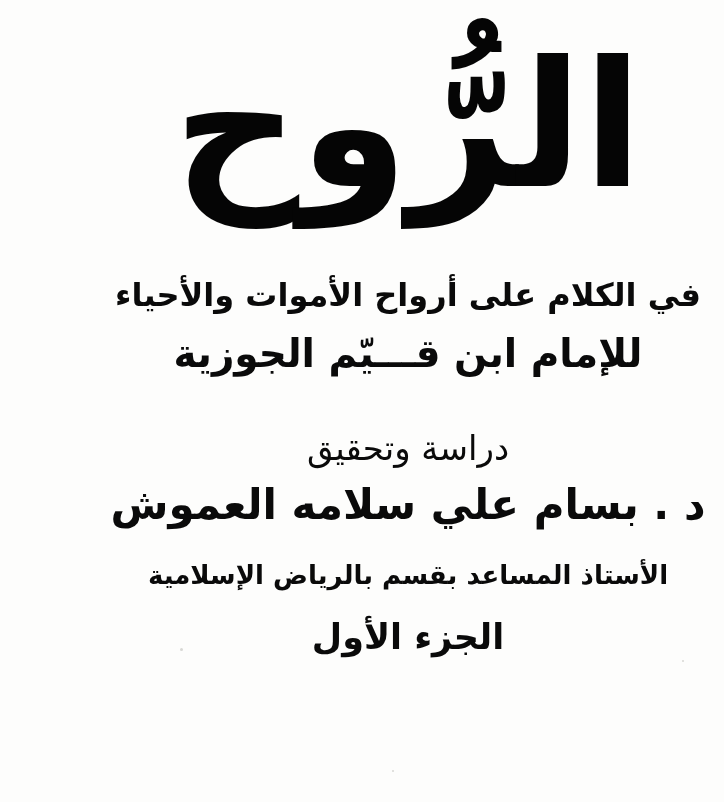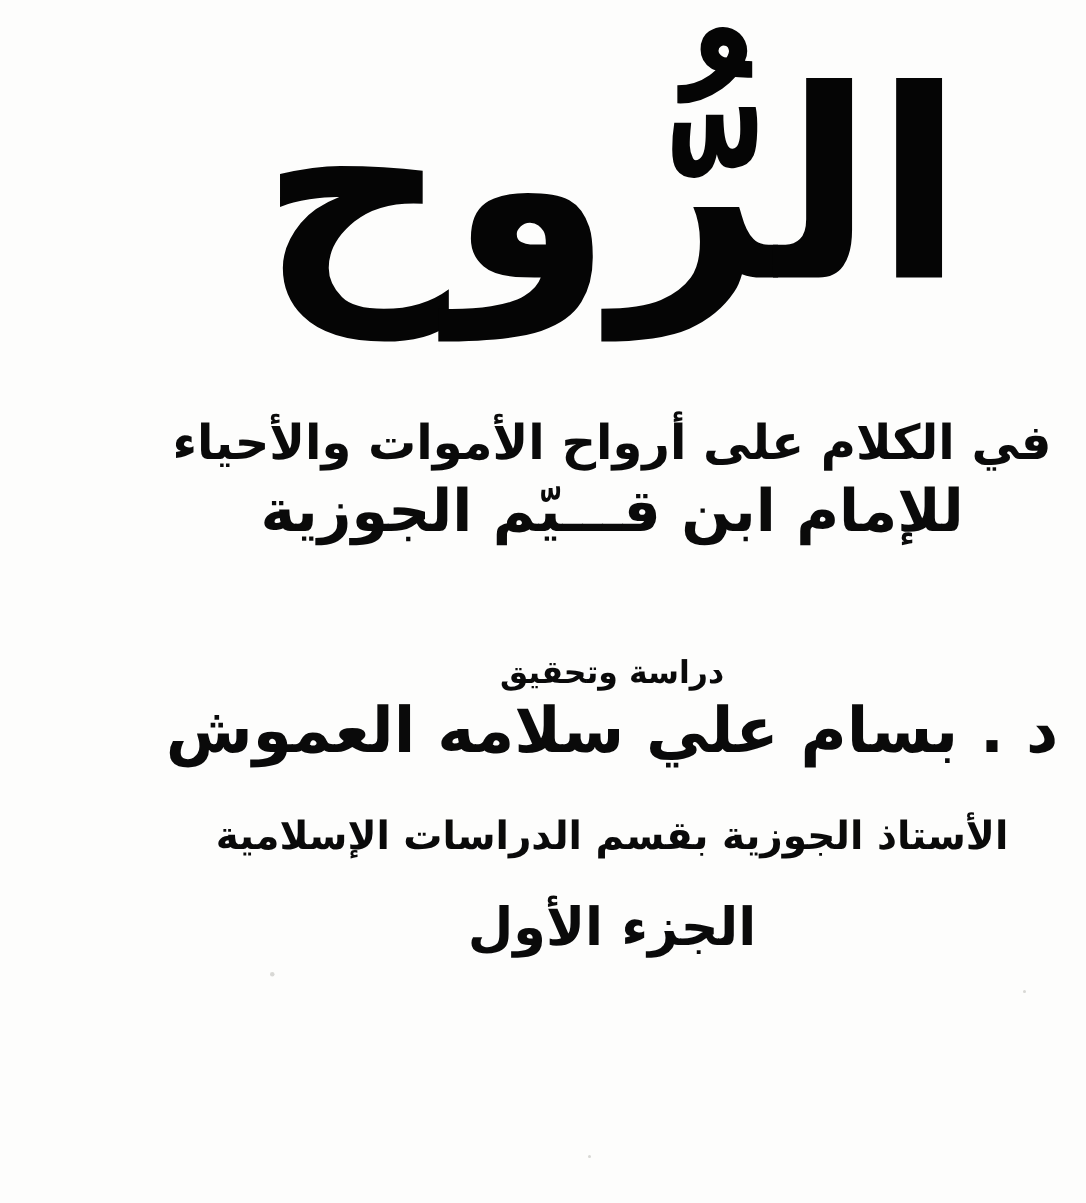--- a/index.html
+++ b/index.html
@@ -40,34 +40,35 @@
   }
   
   .subtitle-1 {
     margin-top: 14px;
     font-size: 32px;
     font-weight: bold;
     line-height: 1.35;
     white-space: nowrap;
   }
   .subtitle-2 {
-    margin-top: 0;
+    margin-top: 12px;
     font-size: 39px;
     font-weight: bold;
     line-height: 1.3;
     white-space: nowrap;
   }
   
   .editor-heading {
-    margin-top: 68px;
-    font-size: 21px;
-    font-weight: bold;
+    margin-top: 48px;
+    font-size: 34px;
+    font-weight: normal;
     line-height: 1.2;
   }
   .editor-name {
+    margin-top: 10px;
     font-size: 42px;
     font-weight: bold;
     line-height: 1.25;
     white-space: nowrap;
   }
   
   .affiliation-1 {
     margin-top: 26px;
     font-size: 26px;
     font-weight: bold;
@@ -109,21 +110,21 @@
   <div class="title">الرُّوح</div>
 
   <div class="subtitle-1">في الكلام على أرواح الأموات والأحياء</div>
 
   <div class="subtitle-2">للإمام ابن قـــيّم الجوزية</div>
 
   <div class="editor-heading">دراسة وتحقيق</div>
 
   <div class="editor-name">د . بسام علي سلامه العموش</div>
 
-  <div class="affiliation-1">الأستاذ الجوزية بقسم الدراسات الإسلامية</div>
+  <div class="affiliation-1">الأستاذ المساعد بقسم بالرياض الإسلامية</div>
 
 
   <div class="volume">الجزء الأول</div>
 
   <span class="speck s1"></span>
   <span class="speck s2"></span>
   <span class="speck s3"></span>
   <span class="speck s4"></span>
 
 </div>

